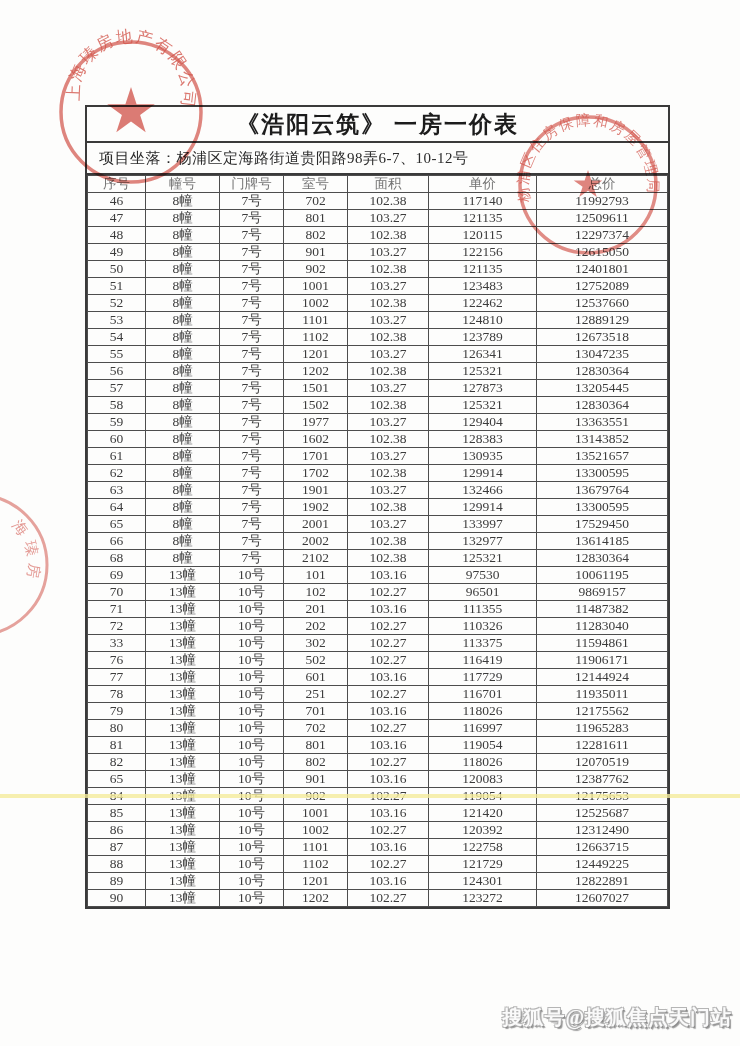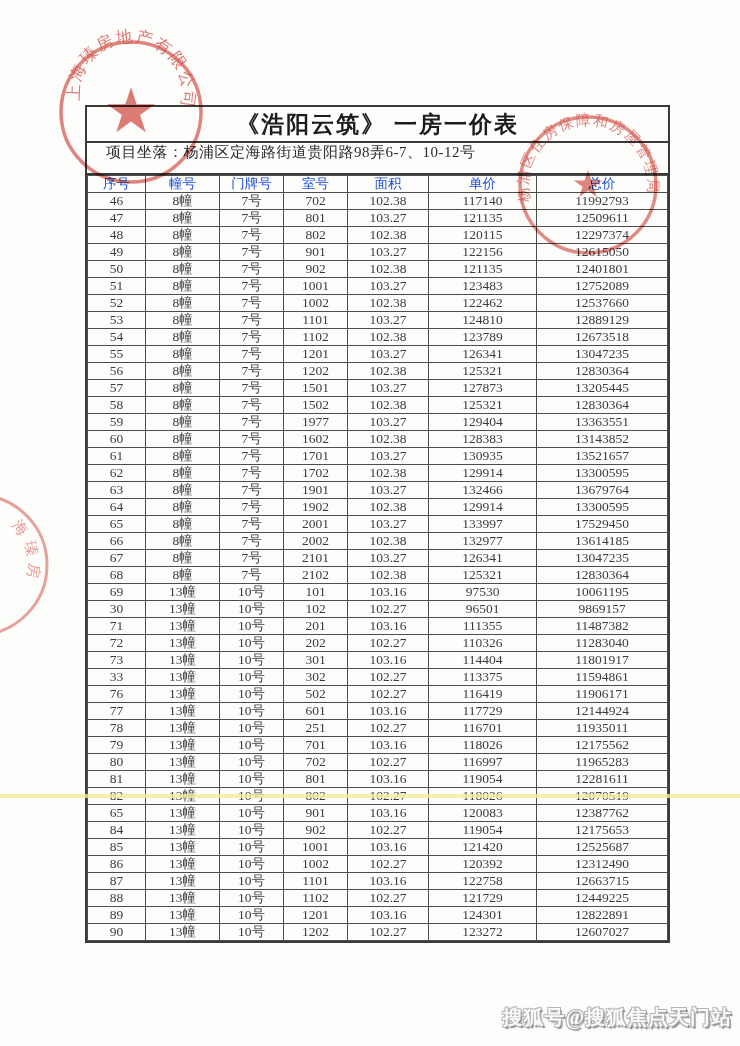--- a/index.html
+++ b/index.html
@@ -14,34 +14,34 @@
     position:absolute;left:85px;top:105px;width:585px;
     border:2px solid #3a3a3a;box-sizing:border-box;background:transparent;
   }
   .title-row{
     height:34px;border-bottom:2px solid #3a3a3a;
     display:flex;align-items:center;justify-content:center;
     font-size:23px;font-weight:700;letter-spacing:2px;color:#1c1c1c;
   }
   .location-row{
     height:30px;border-bottom:2px solid #3a3a3a;
-    display:flex;align-items:flex-start;padding-left:19px;
+    display:flex;align-items:center;padding-left:12px;
     font-size:15px;color:#2b2b2b;letter-spacing:.5px;
   }
   table.price-table{
     width:100%;border-collapse:collapse;table-layout:fixed;
   }
   table.price-table th, table.price-table td{
     border:1px solid #4d4d4d;
     height:16px;line-height:16px;
     font-size:13.5px;font-weight:400;
     text-align:center;vertical-align:middle;
     color:#3c3c3c;padding:0;overflow:hidden;white-space:nowrap;
   }
-  table.price-table th{color:#1d4ed8;margin-top:8px;}
+  table.price-table th{color:#737373;margin-top:8px;}
   
   .stamp{position:absolute;pointer-events:none;mix-blend-mode:multiply;}
   .stamp svg{overflow:visible;}
   
   .yellow-line{
     position:absolute;left:0;top:794px;width:740px;height:4px;
     background:#f4eb9b;opacity:.8;
   }
   
   .watermark{
@@ -266,48 +266,39 @@
         <tr>
           <td>66</td>
           <td>8幢</td>
           <td>7号</td>
           <td>2002</td>
           <td>102.38</td>
           <td>132977</td>
           <td>13614185</td>
         </tr>
         <tr>
-          <td>67</td>
-          <td>8幢</td>
-          <td>7号</td>
-          <td>2101</td>
-          <td>103.27</td>
-          <td>126341</td>
-          <td>13047235</td>
-        </tr>
-        <tr>
           <td>68</td>
           <td>8幢</td>
           <td>7号</td>
           <td>2102</td>
           <td>102.38</td>
           <td>125321</td>
           <td>12830364</td>
         </tr>
         <tr>
           <td>69</td>
           <td>13幢</td>
           <td>10号</td>
           <td>101</td>
           <td>103.16</td>
           <td>97530</td>
           <td>10061195</td>
         </tr>
         <tr>
-          <td>30</td>
+          <td>70</td>
           <td>13幢</td>
           <td>10号</td>
           <td>102</td>
           <td>102.27</td>
           <td>96501</td>
           <td>9869157</td>
         </tr>
         <tr>
           <td>71</td>
           <td>13幢</td>
@@ -318,29 +309,20 @@
           <td>11487382</td>
         </tr>
         <tr>
           <td>72</td>
           <td>13幢</td>
           <td>10号</td>
           <td>202</td>
           <td>102.27</td>
           <td>110326</td>
           <td>11283040</td>
-        </tr>
-        <tr>
-          <td>73</td>
-          <td>13幢</td>
-          <td>10号</td>
-          <td>301</td>
-          <td>103.16</td>
-          <td>114404</td>
-          <td>11801917</td>
         </tr>
         <tr>
           <td>33</td>
           <td>13幢</td>
           <td>10号</td>
           <td>302</td>
           <td>102.27</td>
           <td>113375</td>
           <td>11594861</td>
         </tr>

